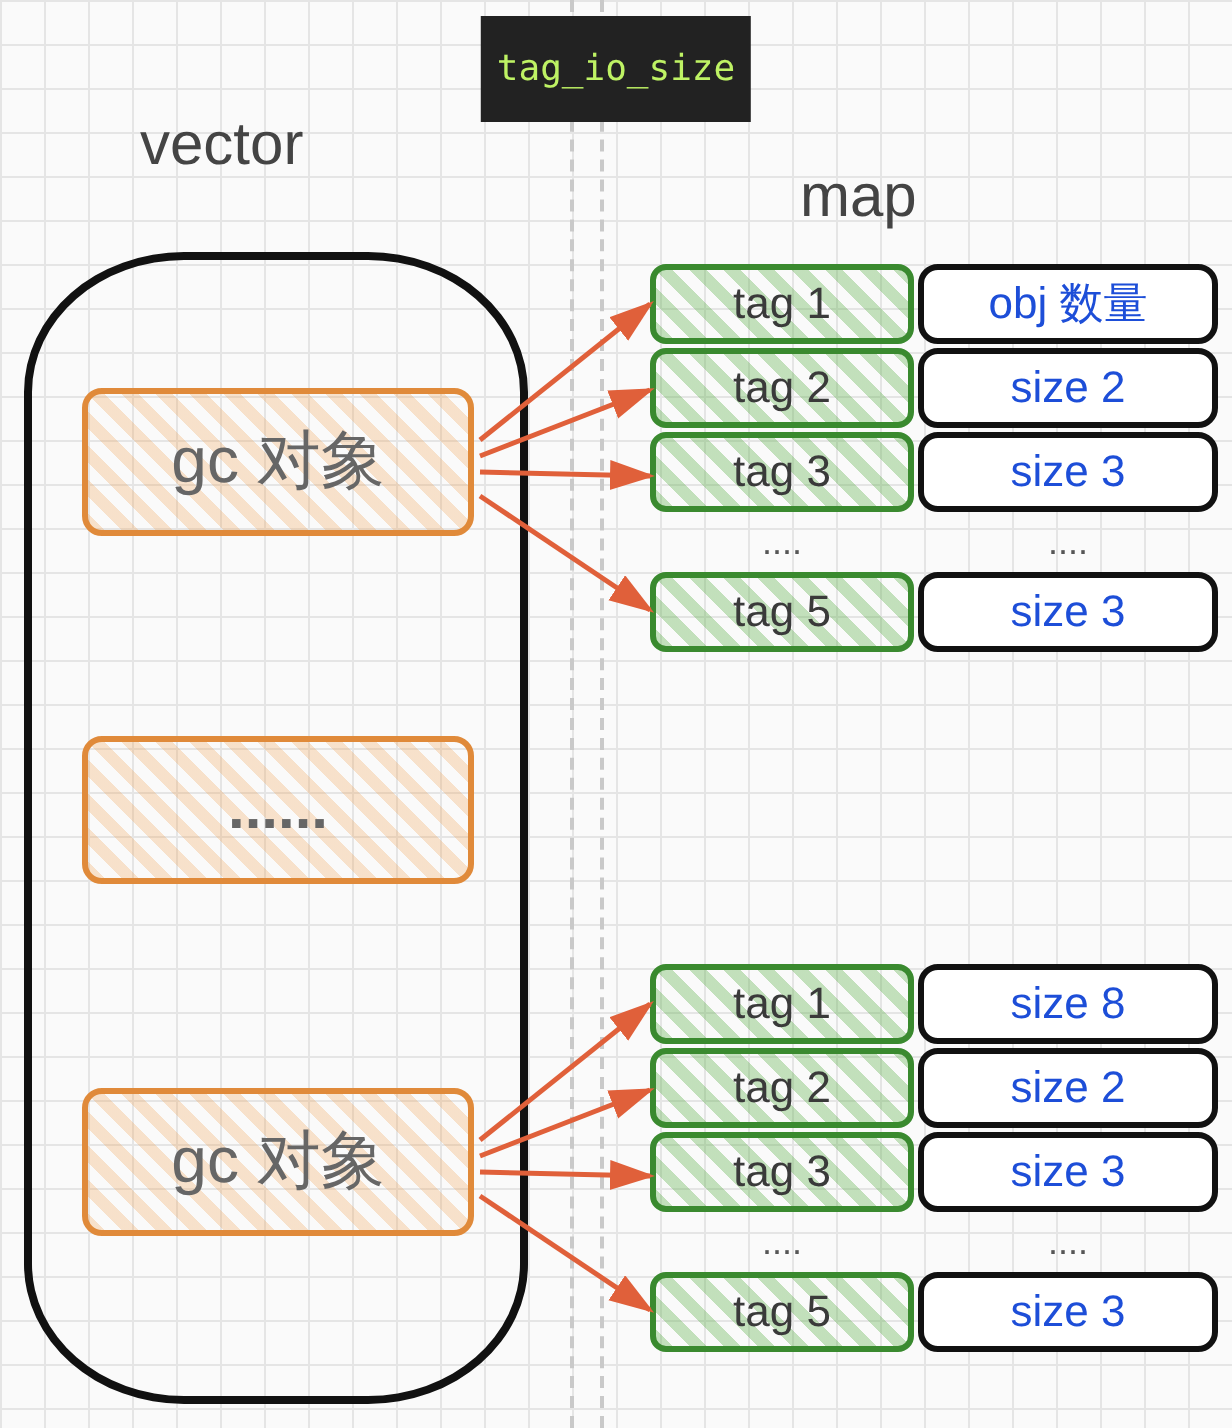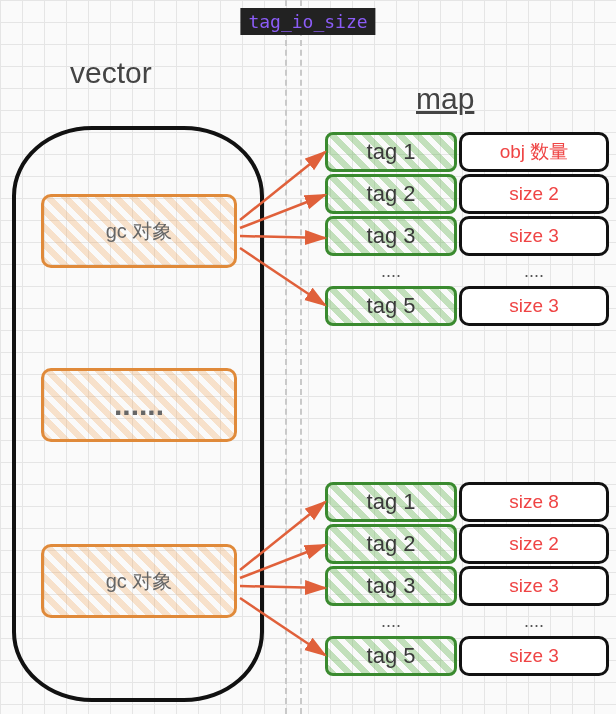--- a/index.html
+++ b/index.html
@@ -19,43 +19,43 @@
     background-image:
       linear-gradient(#e5e5e5 1px, transparent 1px),
       linear-gradient(90deg, #e5e5e5 1px, transparent 1px);
     background-size: 22px 22px;
     background-position: 0 0;
   }
   .vline { position:absolute; top:0; bottom:0; border-left:2px dashed #c9c9c9; }
   .title-tag {
     position:absolute;
     top:8px; left:50%; transform:translateX(-50%);
-    background:#222; color:#8b5cf6;
+    background:#222; color:#bef264;
     font-family: ui-monospace, Menlo, Consolas, monospace;
-    font-size:18px; padding:3px 8px;
+    font-size:18px; padding:16px 8px;
   }
   .label {
     position:absolute;
     font-size:30px;
     color:#444;
   }
   .vector-container {
     position:absolute;
     left:12px; top:126px;
     width:252px; height:576px;
     border:4px solid #111;
     border-radius:80px / 70px;
     background:transparent;
   }
   .gc-box {
     position:absolute;
     border:3px solid #e08a3a;
     border-radius:10px;
     background: repeating-linear-gradient(45deg, rgba(240,160,80,0.28) 0 6px, rgba(240,160,80,0) 6px 12px);
-    font-size:20px;
+    font-size:32px;
     color:#666;
     display:flex; align-items:center; justify-content:center;
   }
 
   .map-block { position:absolute; left:325px; width:284px; }
   .map-row { display:flex; height:40px; margin-bottom:2px; align-items:stretch; }
   .map-row.dots { height:26px; }
   .tag-cell {
     width:132px;
     border:3px solid #3a8a2f;
@@ -63,42 +63,42 @@
     background: repeating-linear-gradient(45deg, rgba(90,175,70,0.35) 0 6px, rgba(90,175,70,0) 6px 12px);
     font-size:22px; color:#3a3a3a;
     display:flex; align-items:center; justify-content:center;
   }
   .val-cell {
     width:150px;
     margin-left:2px;
     border:3px solid #111;
     border-radius:10px;
     background:#fff;
-    font-size:19px; color:#ef4444;
+    font-size:22px; color:#1d4ed8;
     display:flex; align-items:center; justify-content:center;
   }
   .dots-cell {
     font-size:18px; color:#555; display:flex; align-items:center; justify-content:center;
   }
   .dots-cell.left { width:132px; }
   .dots-cell.right { width:150px; margin-left:2px; }
 
   svg.arrows { position:absolute; inset:0; pointer-events:none; }
 </style>
 </head>
 <body>
 
 <div class="bg-grid"></div>
 <div class="vline" style="left:285px"></div>
 <div class="vline" style="left:300px"></div>
 
 <div class="title-tag">tag_io_size</div>
 
 <div class="label" style="left:70px; top:56px;text-align:right;">vector</div>
-<div class="label" style="left:416px; top:82px;text-decoration:underline;">map</div>
+<div class="label" style="left:400px; top:82px;">map</div>
 
 <div class="vector-container">
   <div class="gc-box" style="left:25px; top:64px; width:196px; height:74px;">
     <span>gc  对象</span>
   </div>
   <div class="gc-box" style="left:25px; top:238px; width:196px; height:74px; font-size:30px; font-weight:bold;">
     <span>......</span>
   </div>
   <div class="gc-box" style="left:25px; top:414px; width:196px; height:74px;">
     <span>gc  对象</span>

